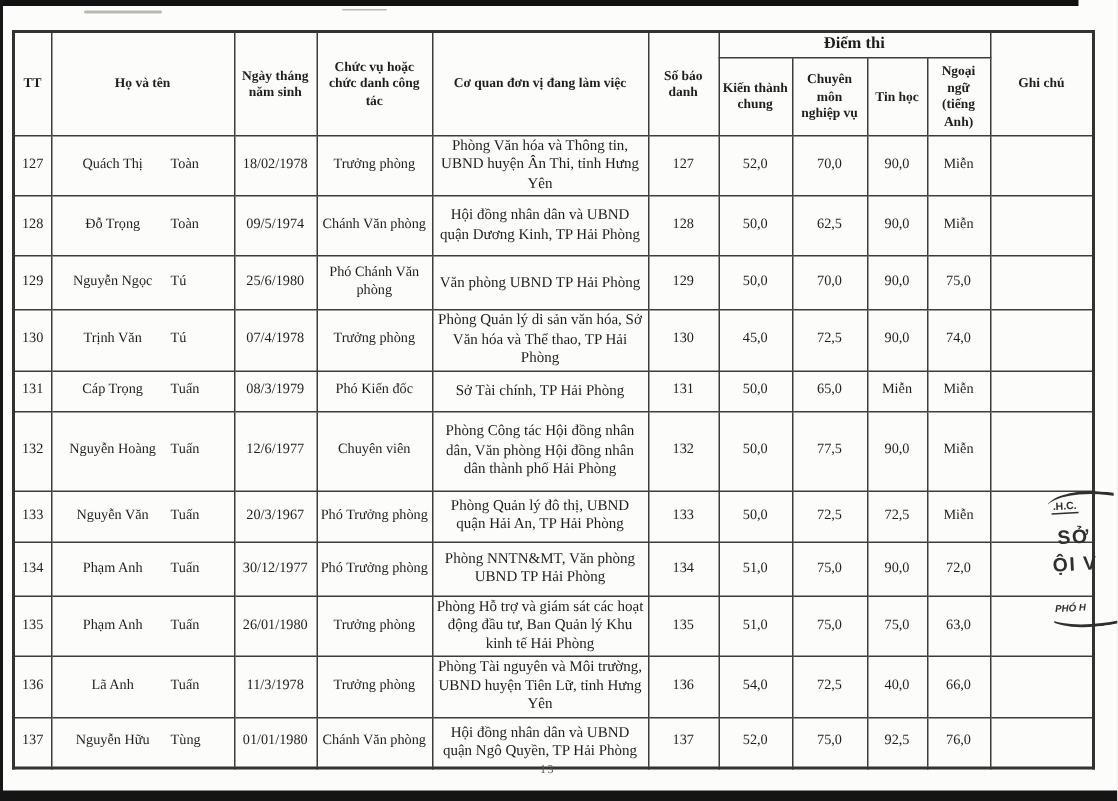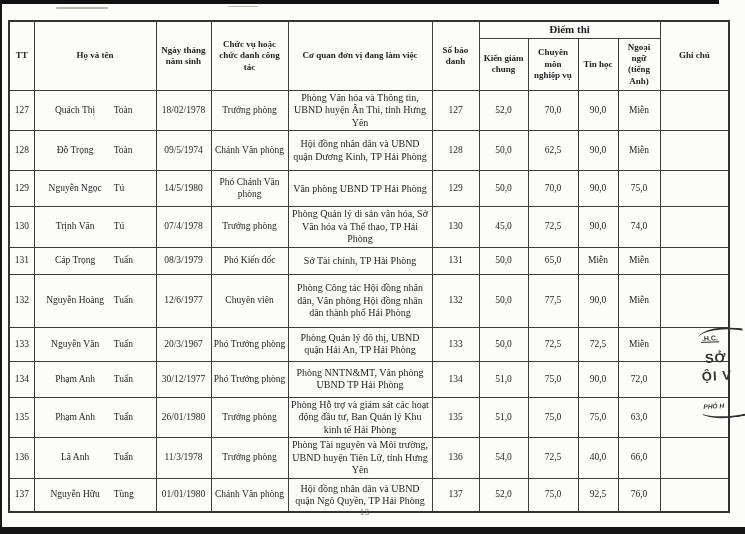--- a/index.html
+++ b/index.html
@@ -102,21 +102,21 @@
         <th rowspan="2">TT</th>
         <th rowspan="2">Họ và tên</th>
         <th rowspan="2">Ngày tháng năm sinh</th>
         <th rowspan="2">Chức vụ hoặc chức danh công tác</th>
         <th rowspan="2">Cơ quan đơn vị đang làm việc</th>
         <th rowspan="2">Số báo danh</th>
         <th colspan="4" class="diemthi">Điểm thi</th>
         <th rowspan="2">Ghi chú</th>
       </tr>
       <tr class="h2">
-        <th>Kiến giám chung</th>
+        <th>Kiến thành chung</th>
         <th>Chuyên môn nghiệp vụ</th>
         <th>Tin học</th>
         <th>Ngoại ngữ (tiếng Anh)</th>
       </tr>
     </thead>
     <tbody>
       <tr>
         <td>127</td>
         <td class="namecell">
             <span class="name-wrap">
@@ -153,21 +153,21 @@
         <td></td>
       </tr>
       <tr>
         <td>129</td>
         <td class="namecell">
             <span class="name-wrap">
               <span class="name-ho">Nguyễn Ngọc</span>
               <span class="name-ten">Tú</span>
             </span>
           </td>
-        <td>14/5/1980</td>
+        <td>25/6/1980</td>
         <td>Phó Chánh Văn phòng</td>
         <td class="agency">Văn phòng UBND TP Hải Phòng</td>
         <td>129</td>
         <td>50,0</td>
         <td>70,0</td>
         <td>90,0</td>
         <td>75,0</td>
         <td></td>
       </tr>
       <tr>

